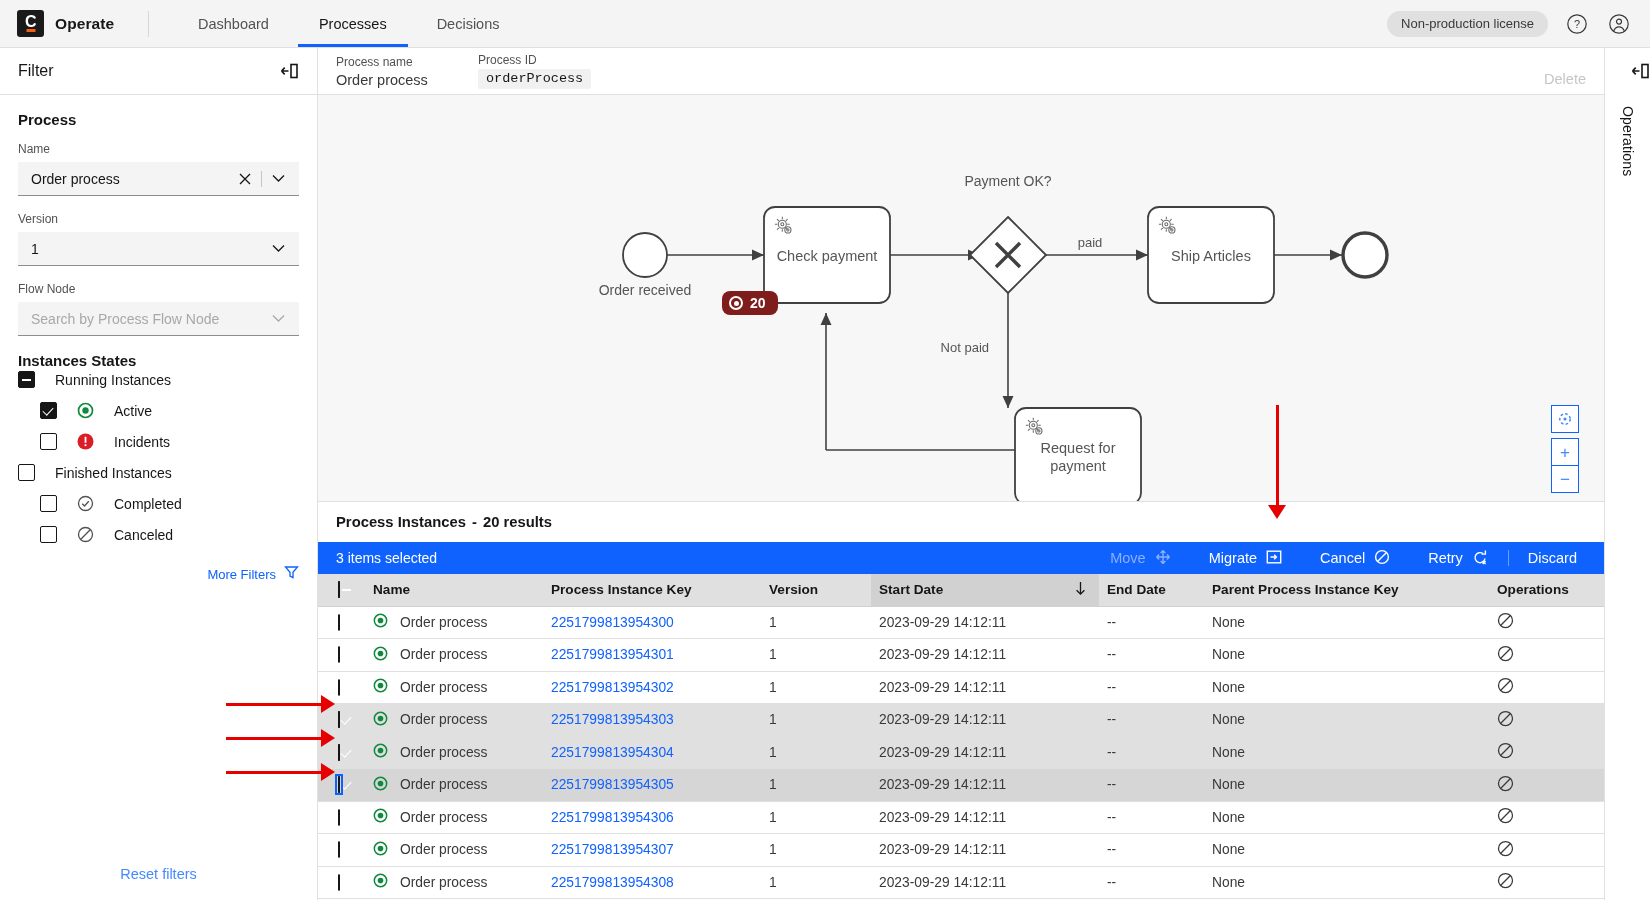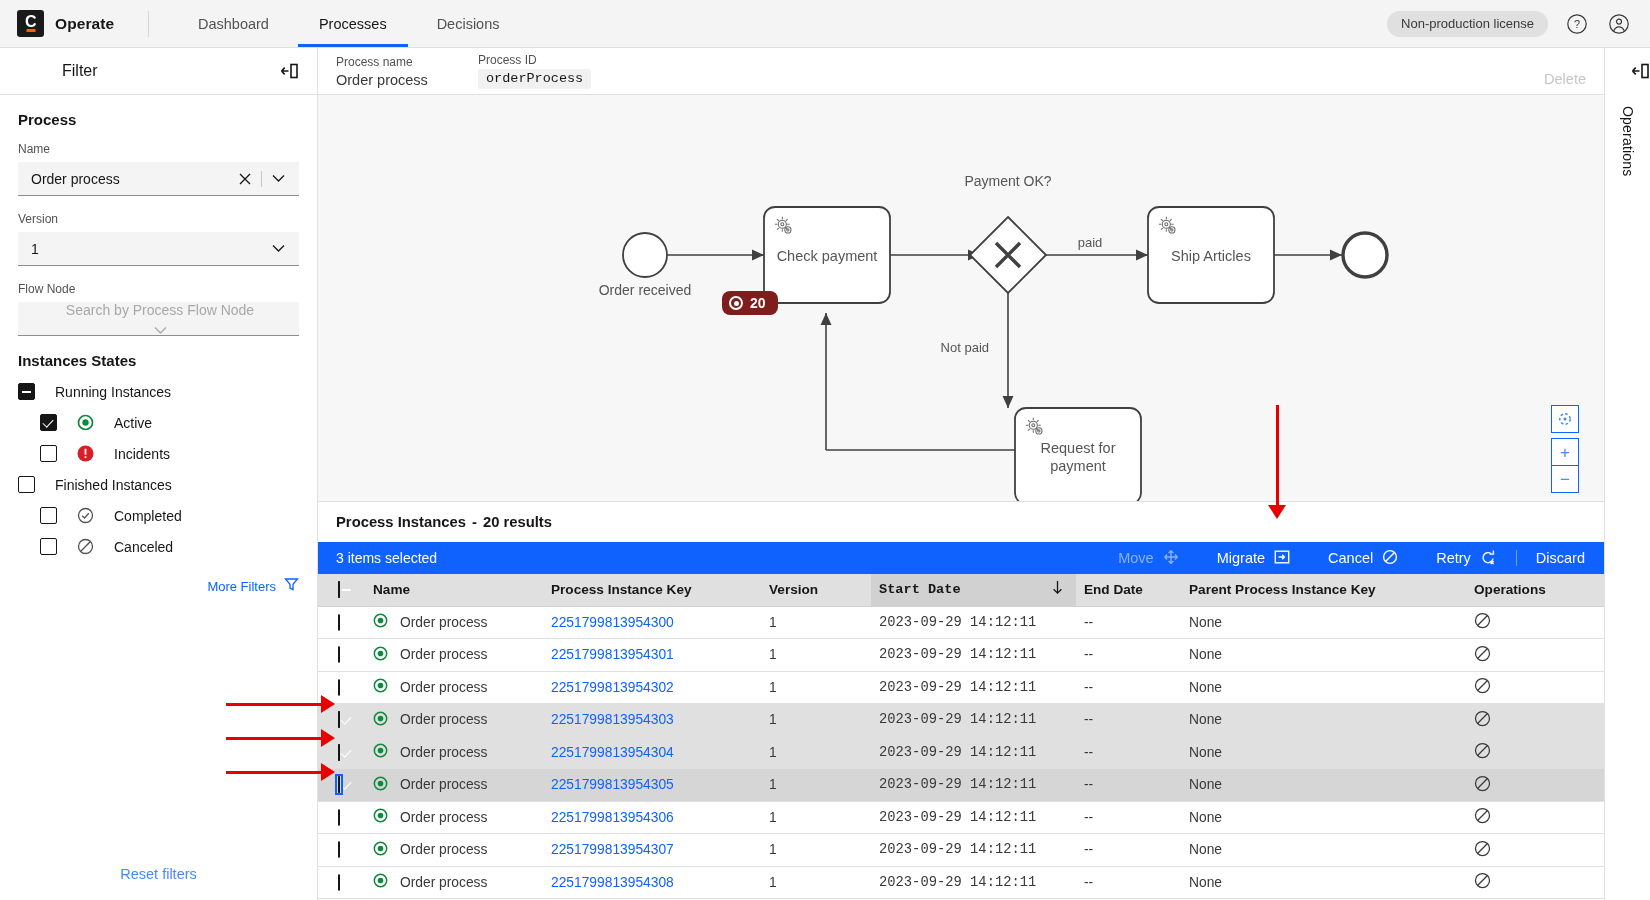--- a/index.html
+++ b/index.html
@@ -61,38 +61,38 @@
   
   .sidebar {
     width: 318px; flex: 0 0 318px; background: #fff;
     border-right: 1px solid #e0e0e0;
     display: flex; flex-direction: column; position: relative;
   }
   .sidebar-head {
     height: 47px; flex: 0 0 47px; display: flex; align-items: center;
     padding: 0 18px 0 18px; border-bottom: 1px solid #e0e0e0;
   }
-  .sidebar-title { font-size: 16px; font-weight: 400; color: #161616; margin-left: 44px; }
+  .sidebar-title { font-size: 16px; font-weight: 400; color: #161616; }
   .collapse-btn { margin-left: auto; cursor: pointer; display:flex; align-items:center; }
   .sidebar-body { padding: 16px 18px 0 18px; flex: 1; overflow: hidden; position: relative; }
 
   .section-title { font-size: 15px; font-weight: 700; color: #161616; margin-bottom: 14px; }
   .field-label { font-size: 12px; color: #525252; margin-bottom: 6px; }
   .field {
     height: 34px; background: #f4f4f4; border-bottom: 1px solid #8d8d8d;
     display: flex; align-items: center; padding: 0 10px 0 13px;
     margin-bottom: 16px; font-size: 14px; color: #161616; cursor: pointer;
   }
-  .field.disabled { color: #a8a8a8; flex-direction: column; }
+  .field.disabled { color: #a8a8a8; }
   .field .val { flex: 1; overflow: hidden; text-overflow: ellipsis; white-space: nowrap; }
   .field .clear { width: 22px; display: flex; align-items: center; justify-content: center; cursor: pointer; color:#161616; }
   .field .vdiv { width: 1px; height: 16px; background: #c6c6c6; margin: 0 5px; }
   .field .chev { width: 22px; display: flex; align-items: center; justify-content: center; }
 
-  .states-title { font-size: 15px; font-weight: 700; color: #161616; margin: 8px 0 14px; }
+  .states-title { font-size: 15px; font-weight: 700; color: #161616; margin: 8px 0 2px; }
   .chk-row { display: flex; align-items: center; gap: 20px; margin-bottom: 14px; }
   .chk-row.indent { margin-left: 22px; }
   .cb {
     width: 17px; height: 17px; border: 1px solid #161616; background: #fff;
     border-radius: 2px; flex: 0 0 17px; cursor: pointer; position: relative;
   }
   .cb.checked { background: #161616; border-color: #161616; }
   .cb.checked::after {
     content: ""; position: absolute; left: 4px; top: 2px; width: 5px; height: 9px;
     border: solid #fff; border-width: 0 1.7px 1.7px 0; transform: rotate(43deg);
@@ -161,21 +161,21 @@
   }
   .badge-dot i { width: 5px; height: 5px; background: #fff; border-radius: 50%; display:block; }
 
   
   .inst-head { height: 40px; flex: 0 0 40px; display: flex; align-items: center; padding: 0 18px; }
   .inst-title { font-size: 14.8px; font-weight: 700; color: #161616; }
   .inst-count { font-size: 14.8px; font-weight: 700; color: #161616; margin-left: 6px; }
 
   .sel-bar {
     height: 32px; flex: 0 0 32px; background: #0f62fe; color: #fff;
-    display: flex; align-items: center; padding: 0 0 0 18px; font-size: 14px;
+    display: flex; align-items: center; padding: 0 8px 0 18px; font-size: 14px;
   }
   .sel-actions { margin-left: auto; display: flex; align-items: center; height: 100%; }
   .sel-act {
     display: flex; align-items: center; gap: 9px; padding: 0 19px; height: 100%;
     font-size: 14.5px; color: #fff; cursor: pointer;
   }
   .sel-act.disabled { color: #8ab0fe; cursor: default; }
   .sel-divider { width: 1px; height: 16px; background: #6ea1fe; }
 
   table.grid { width: 100%; border-collapse: collapse; table-layout: fixed; }
@@ -188,21 +188,21 @@
   table.grid td {
     font-size: 13.8px; color: #393939; height: 32.5px; padding: 0 8px;
     border-bottom: 1px solid #e0e0e0; white-space: nowrap; overflow: hidden;
   }
   tr.row.selected td { background: #e0e0e0; }
   tr.row.focused td { background: #d6d6d6; }
   .c-check { width: 47px; padding-left: 20px !important; }
   .c-name { width: 178px; }
   .c-key { width: 218px; }
   .c-ver { width: 110px; }
-  .c-start { width: 205px; font-family: Liberation Mono, monospace; }
+  .c-start { width: 228px; }
   .c-end { width: 105px; }
   .c-parent { width: 285px; margin-left: 38px; }
   .c-ops { width: auto; }
   .name-cell { display: flex; align-items: center; gap: 12px; }
   .key-link { color: #0f62fe; cursor: pointer; }
   tr.row.selected .key-link { color: #0f62fe; }
   .ops-cell { display: flex; align-items: center; }
   .th-inner { display: flex; align-items: center; }
   .sort-arrow { margin-left: auto; padding-right: 4px; }
 

